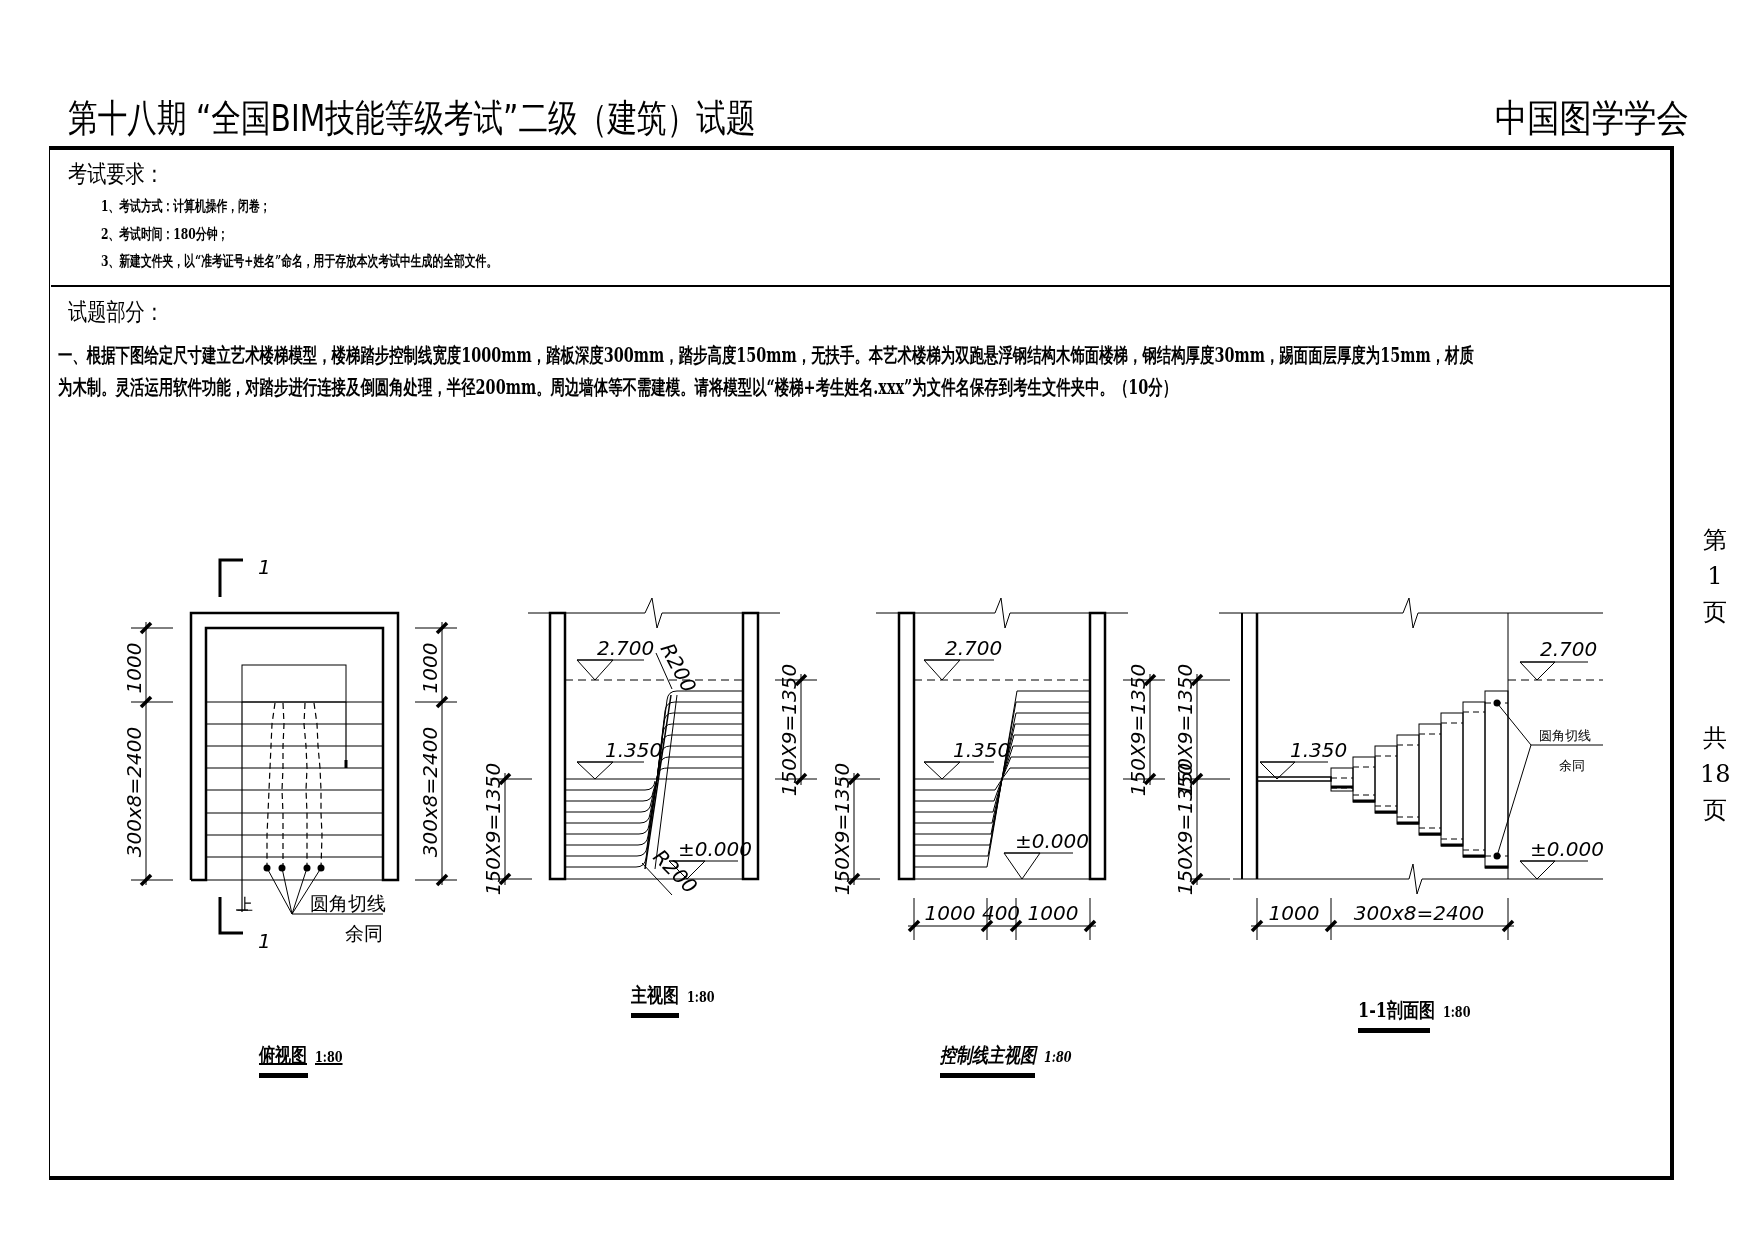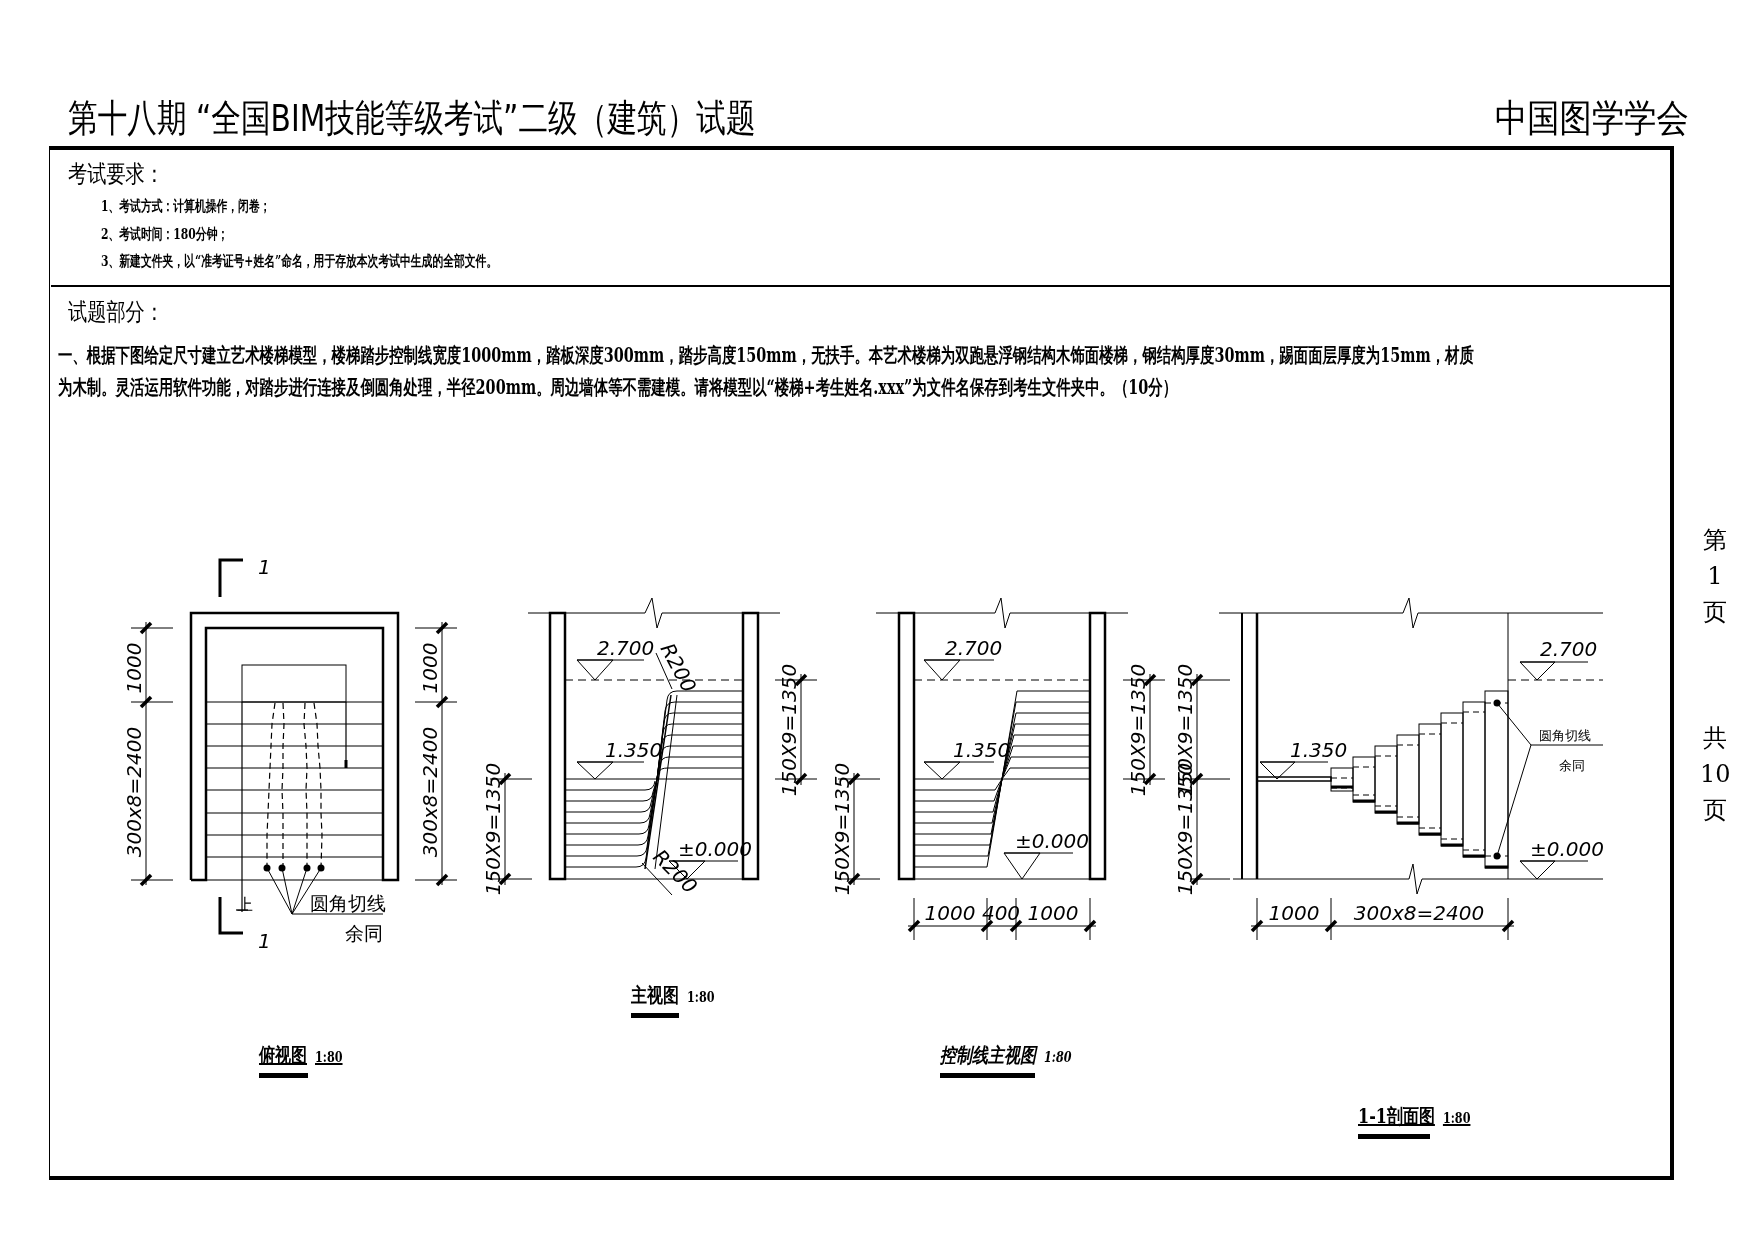--- a/index.html
+++ b/index.html
@@ -37,21 +37,21 @@
 <div class="abs q" style="left:58px;top:340px;">一、根据下图给定尺寸建立艺术楼梯模型，楼梯踏步控制线宽度1000mm，踏板深度300mm，踏步高度150mm，无扶手。本艺术楼梯为双跑悬浮钢结构木饰面楼梯，钢结构厚度30mm，踢面面层厚度为15mm，材质</div>
 <div class="abs q" style="left:58px;top:372px;">为木制。灵活运用软件功能，对踏步进行连接及倒圆角处理，半径200mm。周边墙体等不需建模。请将模型以“楼梯+考生姓名.xxx”为文件名保存到考生文件夹中。（10分）</div>
 
 <div class="abs side" style="left:1700px;top:522px;">
   <div>第</div>
   <div>1</div>
   <div>页</div>
 </div>
 <div class="abs side" style="left:1700px;top:720px;">
   <div>共</div>
-  <div>10</div>
+  <div>18</div>
   <div>页</div>
 </div>
 
 <svg class="abs" style="left:0;top:0;" width="1755" height="1240" viewBox="0 0 1755 1240">
   <defs>
     <g id="tick">
         <line x1="-5" y1="5" x2="5" y2="-5" stroke="#000" stroke-width="3.5"></line>
       </g>
   </defs>
 
@@ -358,16 +358,16 @@
   <div class="cap-bar" style="width:49px;margin-top:4px;"></div>
 </div>
 <div class="abs" style="left:631px;top:982px;">
   <div class="cap"><span>主视图</span><span class="sc">1:80</span></div>
   <div class="cap-bar" style="width:48px;margin-top:4px;"></div>
 </div>
 <div class="abs" style="left:940px;top:1042px;font-style:italic;">
   <div class="cap"><span>控制线主视图</span><span class="sc">1:80</span></div>
   <div class="cap-bar" style="width:95px;margin-top:4px;"></div>
 </div>
-<div class="abs" style="left:1358px;top:1103px;text-decoration:underline;">
+<div class="abs" style="left:1358px;top:997px;">
   <div class="cap"><span>1-1剖面图</span><span class="sc">1:80</span></div>
   <div class="cap-bar" style="width:72px;margin-top:4px;"></div>
 </div>
 
 </body></html>

